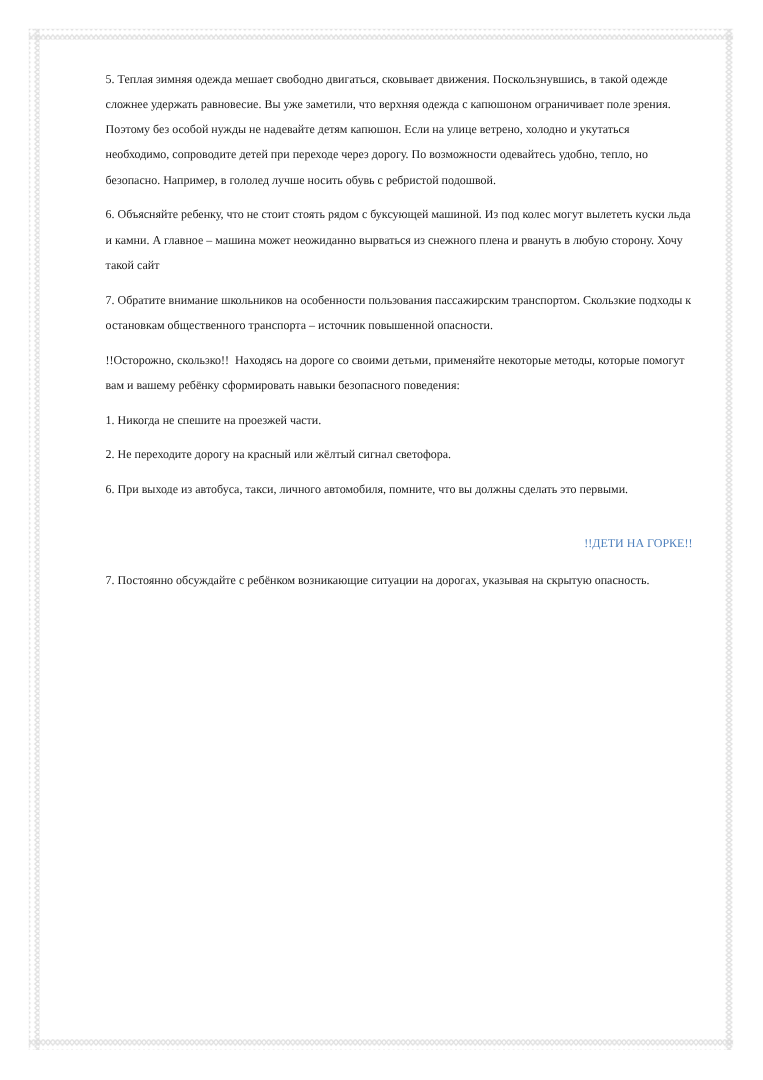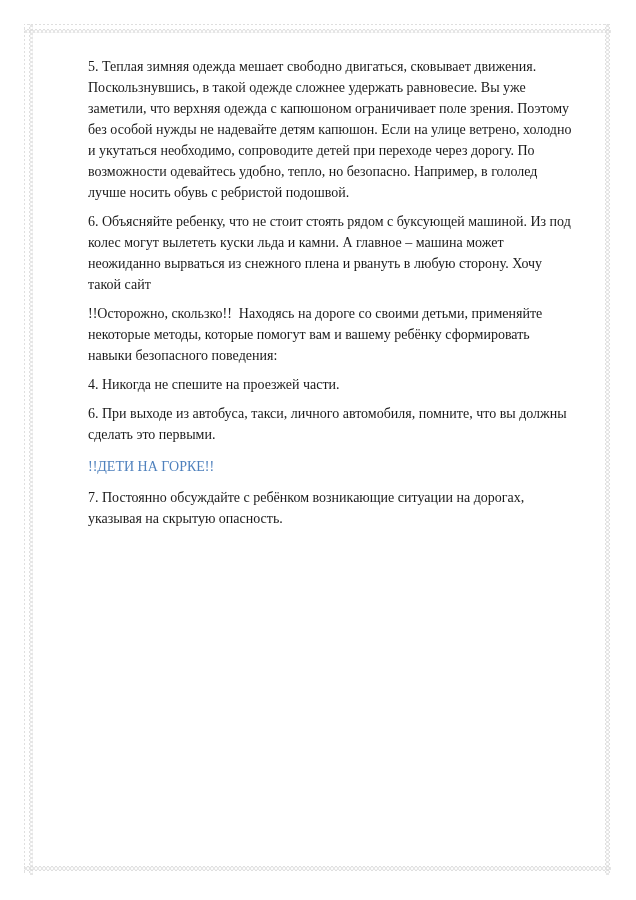--- a/index.html
+++ b/index.html
@@ -20,31 +20,31 @@
     background:var(--page-bg);
   }
   .art-border{
     position:absolute;left:0;top:0;
     pointer-events:none;
   }
   .doc-content{
     position:absolute;
     left:88px;top:56px;width:489px;
     color:var(--text);
-    font-size:14px;line-height:21px;
+    font-size:10px;line-height:21px;
     text-align:left;
   }
   .doc-content p{
     margin:0 0 8px 0;
     white-space:pre-wrap;
   }
   p.heading-blue{
-    text-align:left;
+    text-align:right;
     color:var(--accent);
-    margin:11px 0 10px 0;
+    margin:24px 0 10px 0;
   }
 </style>
 </head>
 <body>
 
 <div class="page">
 
   <svg class="art-border" width="636" height="900" viewBox="0 0 636 900" aria-hidden="true">
     <defs>
       <pattern id="zzh" width="8" height="9" patternUnits="userSpaceOnUse">
@@ -56,20 +56,22 @@
     </defs>
     <rect x="24" y="24" width="587" height="9" fill="url(#zzh)"></rect>
     <rect x="24" y="866" width="587" height="9" fill="url(#zzh)"></rect>
     <rect x="24" y="24" width="9" height="851" fill="url(#zzv)"></rect>
     <rect x="602" y="24" width="9" height="851" fill="url(#zzv)"></rect>
   </svg>
 
   <div class="doc-content">
     <p>5. Теплая зимняя одежда мешает свободно двигаться, сковывает движения. Поскользнувшись, в такой одежде сложнее удержать равновесие. Вы уже заметили, что верхняя одежда с капюшоном ограничивает поле зрения. Поэтому без особой нужды не надевайте детям капюшон. Если на улице ветрено, холодно и укутаться необходимо, сопроводите детей при переходе через дорогу. По возможности одевайтесь удобно, тепло, но безопасно. Например, в гололед лучше носить обувь с ребристой подошвой.</p>
     <p>6. Объясняйте ребенку, что не стоит стоять рядом с буксующей машиной. Из под колес могут вылететь куски льда и камни. А главное – машина может неожиданно вырваться из снежного плена и рвануть в любую сторону. Хочу такой сайт</p>
+    <p>7. Обратите внимание школьников на особенности пользования пассажирским транспортом. Скользкие подходы к остановкам общественного транспорта – источник повышенной опасности.</p>
     <p>!!Осторожно, скользко!!  Находясь на дороге со своими детьми, применяйте некоторые методы, которые помогут вам и вашему ребёнку сформировать навыки безопасного поведения:</p>
-    <p>4. Никогда не спешите на проезжей части.</p>
+    <p>1. Никогда не спешите на проезжей части.</p>
+    <p>2. Не переходите дорогу на красный или жёлтый сигнал светофора.</p>
     <p>6. При выходе из автобуса, такси, личного автомобиля, помните, что вы должны сделать это первыми.</p>
     <p class="heading-blue">!!ДЕТИ НА ГОРКЕ!!</p>
     <p>7. Постоянно обсуждайте с ребёнком возникающие ситуации на дорогах, указывая на скрытую опасность.</p>
   </div>
 
 </div>
 
 </body></html>

